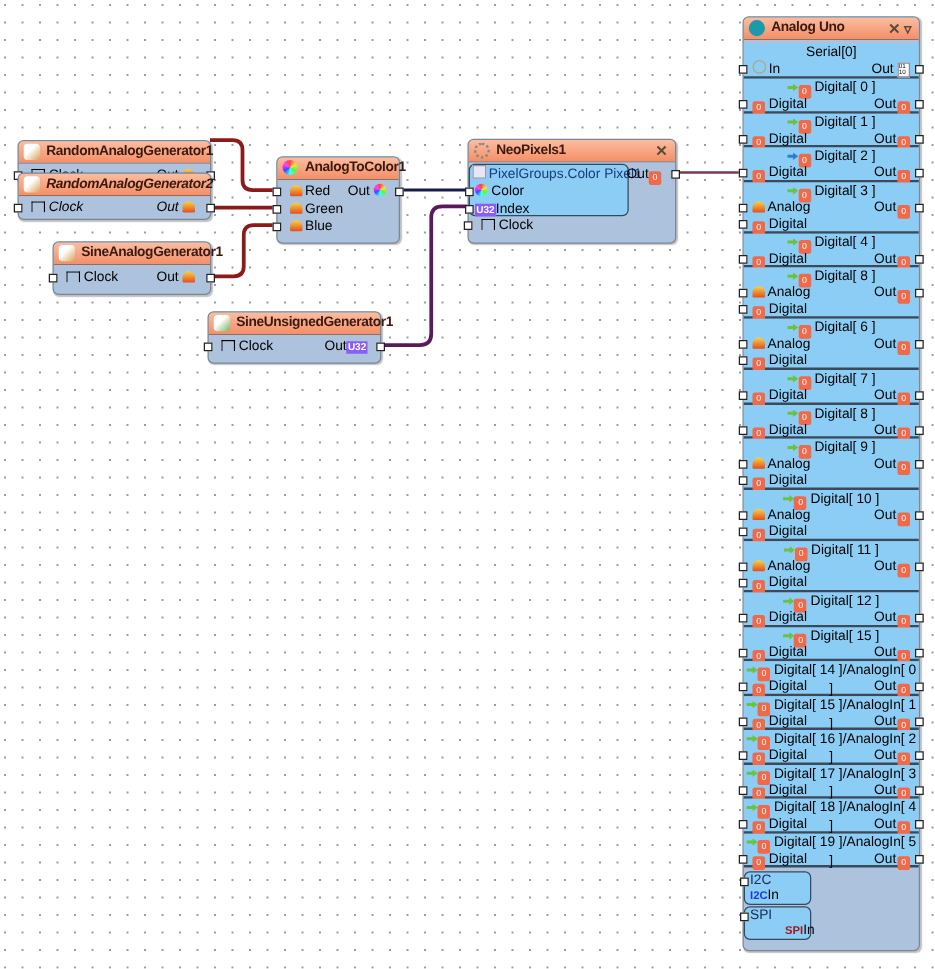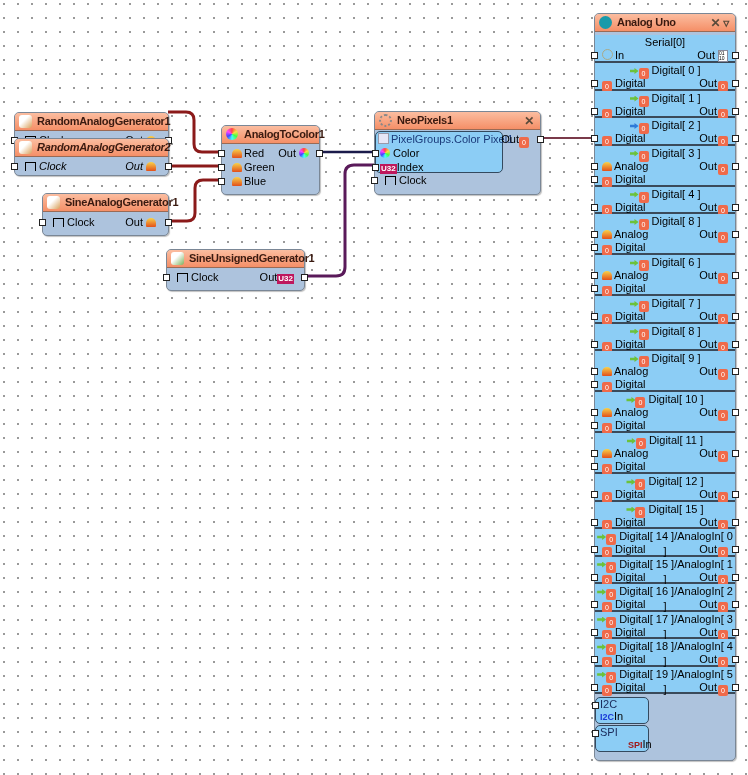--- a/index.html
+++ b/index.html
@@ -16,21 +16,21 @@
   .row{position:relative;height:14px;line-height:14px;white-space:nowrap;}
   .pin{position:absolute;width:5px;height:5px;background:#fff;border:1px solid #222;top:4px;}
   .pin.l{left:-4px;} .pin.r{right:-4px;}
   .lbl{position:absolute;left:10px;}
   .out{position:absolute;right:10px;}
   .clk{display:inline-block;width:9px;height:8px;border:1.5px solid #000;border-bottom:none;border-top:1.5px solid #000;margin-right:3px;vertical-align:-1px;
     clip-path:polygon(0 100%,0 0,100% 0,100% 100%,90% 100%,90% 15%,12% 15%,12% 100%);}
   .flame{display:inline-block;width:10px;height:9px;background:linear-gradient(#f8d24a,#e3501a);border-radius:5px 5px 1px 1px;vertical-align:-1px;margin-right:2px;}
   .wheel{display:inline-block;width:10px;height:10px;border-radius:50%;vertical-align:-1px;
     background:conic-gradient(#f44,#fd4,#4f4,#4ff,#44f,#f4f,#f44);}
-  .u32{display:inline-block;background:#be185d;color:#fff;font-size:8px;font-weight:bold;line-height:10px;padding:0 1px;vertical-align:0;}
+  .u32{display:inline-block;background:#8b5cf6;color:#fff;font-size:8px;font-weight:bold;line-height:10px;padding:0 1px;vertical-align:0;}
   .dig{display:inline-block;width:10px;height:11px;background:#ef6a4a;border-radius:2px;color:#fff;font-size:7px;line-height:11px;text-align:center;vertical-align:-2px;margin-right:3px;}
   .arr{display:inline-block;width:9px;height:6px;background:#6cc23a;clip-path:polygon(0 30%,55% 30%,55% 0,100% 50%,55% 100%,55% 70%,0 70%);vertical-align:0;}
   .arrb{background:#2f7bd8;}
   .inner{position:absolute;background:#8ccdf5;border:1px solid #34495e;border-radius:5px;}
   
   #ard{left:594px;top:13px;width:140px;height:746px;}
   #ard .sect{position:absolute;left:0;right:0;background:#8ccdf5;border-bottom:2px solid #3a4a5a;}
   .sect .title{position:absolute;left:0;right:0;text-align:center;top:1px;}
   .sect .prow{position:absolute;left:0;right:0;height:14px;line-height:14px;}
   .sect .prow .lbl{left:7px;}

